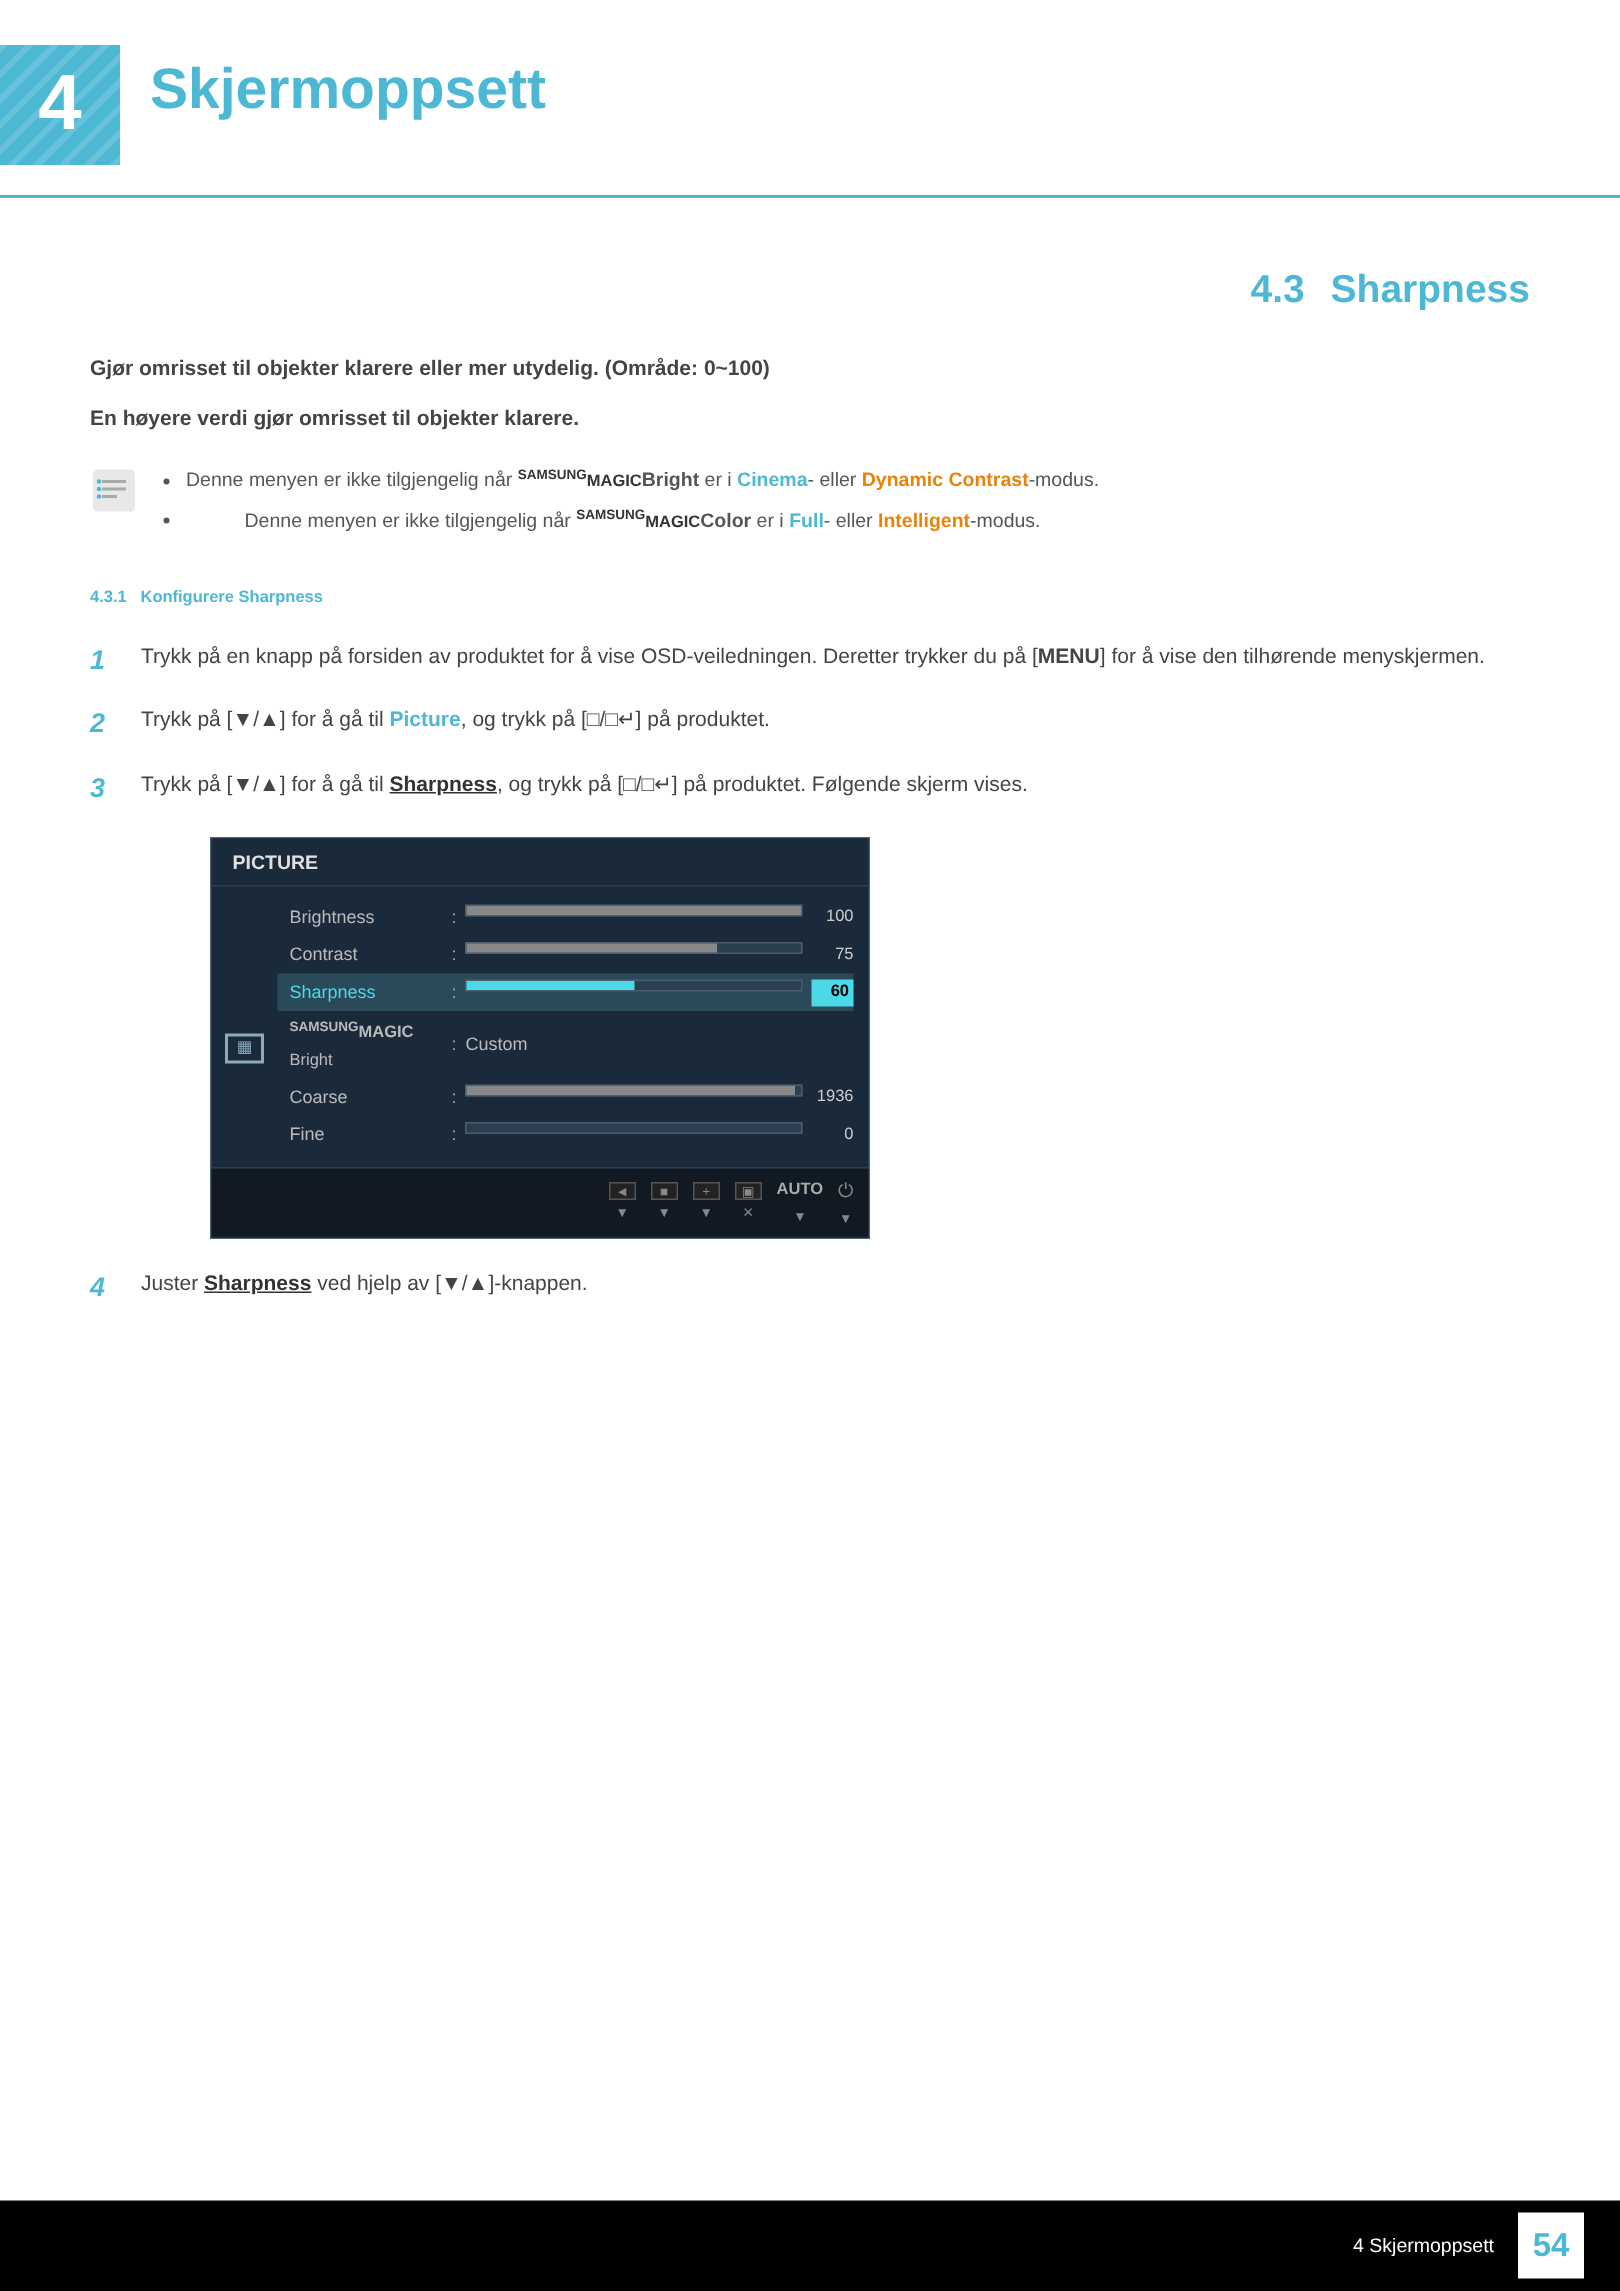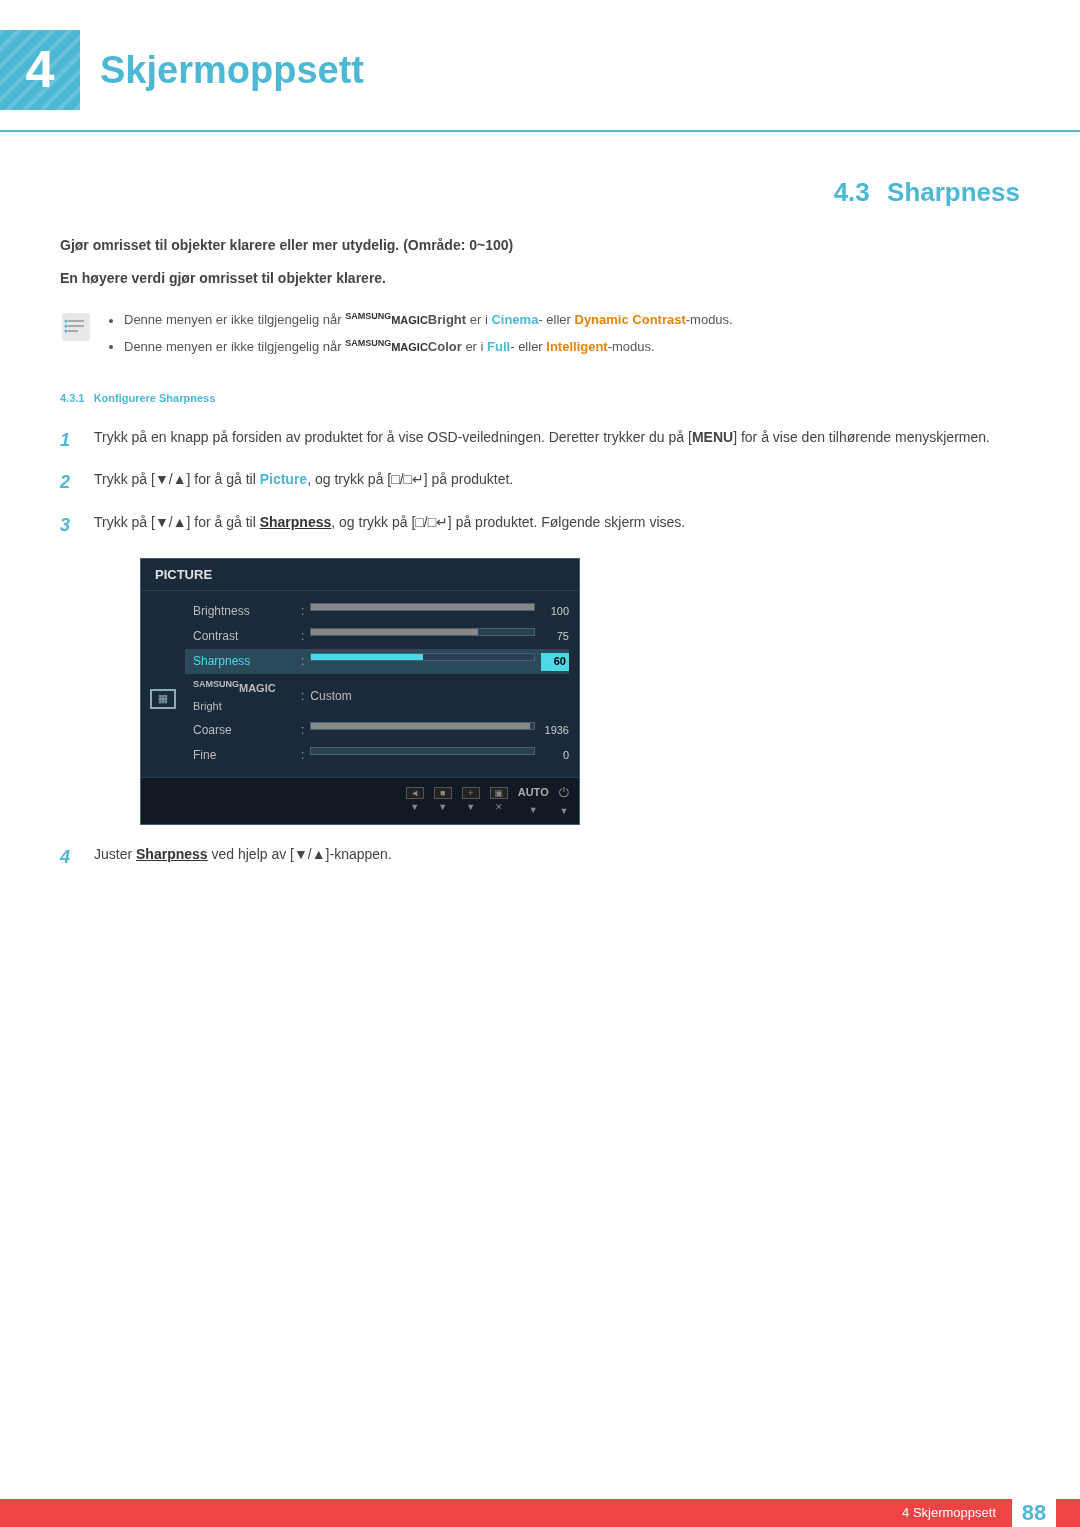--- a/index.html
+++ b/index.html
@@ -10,21 +10,20 @@
       min-height: 1527px;
       position: relative;
       color: #333;
       font-size: 15px;
       line-height: 1.6;
     }
 
     
     .chapter-header {
       display: flex;
-      align-items: center;
       padding: 30px 60px 20px 0;
       border-bottom: 2px solid #4db8d4;
       margin-bottom: 40px;
     }
     .chapter-number-block {
       background: #4db8d4;
       width: 80px;
       height: 80px;
       display: flex;
       align-items: center;
@@ -86,20 +85,21 @@
       line-height: 1.7;
       font-weight: bold;
     }
 
     
     .note-box {
       display: flex;
       align-items: flex-start;
       margin: 18px 0 28px 0;
       gap: 14px;
+      text-align: center;
     }
     .note-icon {
       width: 32px;
       height: 32px;
       flex-shrink: 0;
       margin-top: 2px;
     }
     .note-content {
       font-size: 13px;
       color: #555;
@@ -296,22 +296,22 @@
       color: #888;
       font-size: 13px;
     }
 
     
     .page-footer {
       position: absolute;
       bottom: 0;
       left: 0;
       right: 0;
-      background: #ef4444;
-      height: 28px;
+      background: #000000;
+      height: 60px;
       display: flex;
       align-items: center;
       justify-content: flex-end;
       padding: 0 24px;
       gap: 16px;
     }
     .footer-text {
       color: #fff;
       font-size: 13px;
     }
@@ -519,14 +519,14 @@
     <span class="step-number">4</span>
     <span class="step-text">
       Juster <span class="bold" style="text-decoration:underline;color:#333">Sharpness</span> ved hjelp av [▼/▲]-knappen.
     </span>
   </div>
 
 </div>
 
 <div class="page-footer">
   <span class="footer-text">4 Skjermoppsett</span>
-  <div class="footer-number">88</div>
+  <div class="footer-number">54</div>
 </div>
 
 </body></html>

